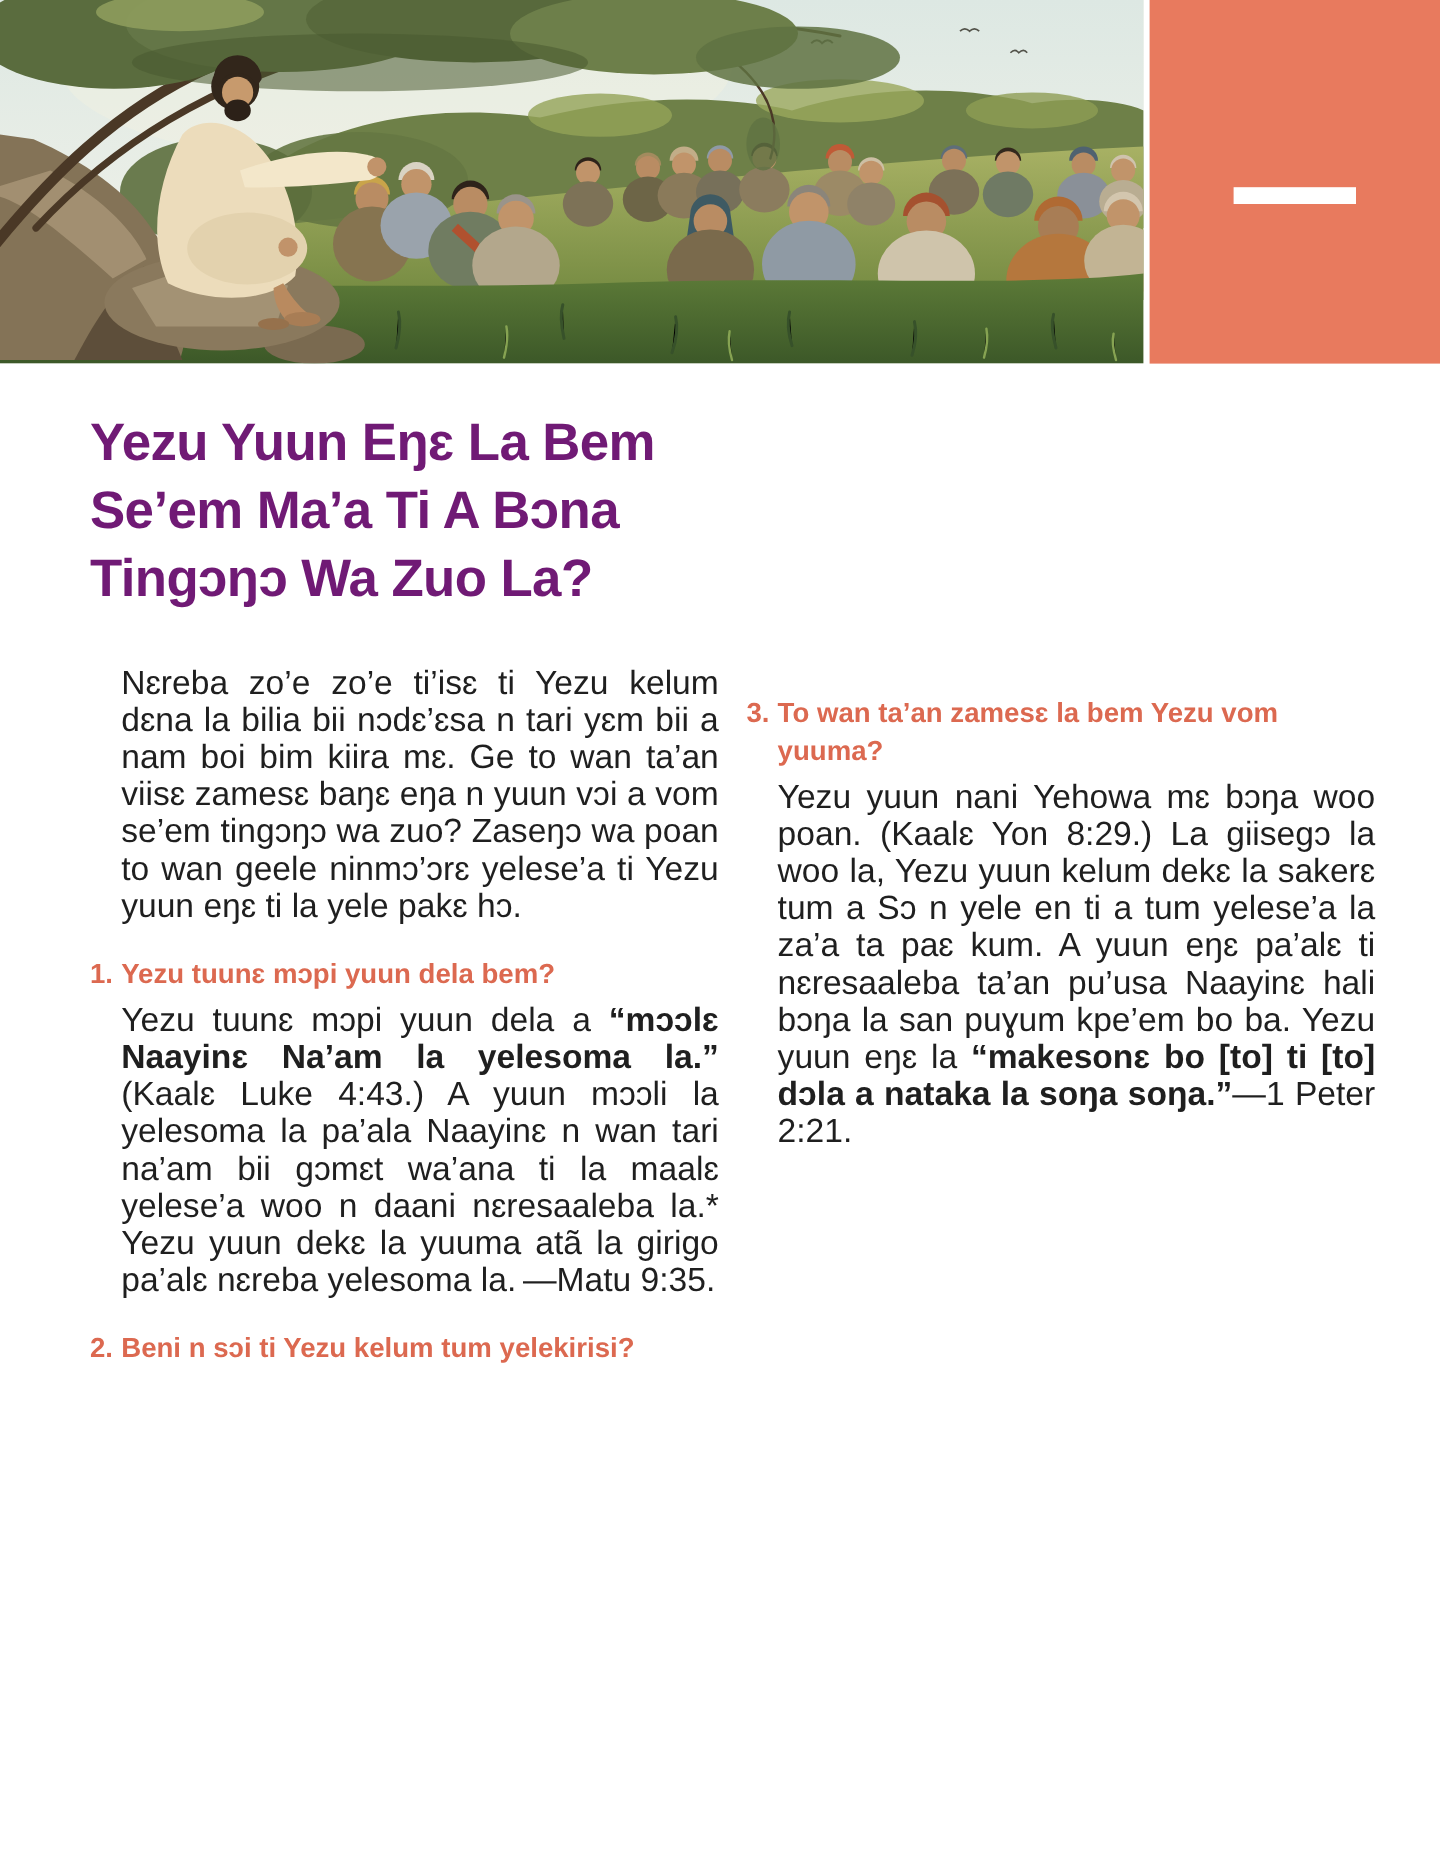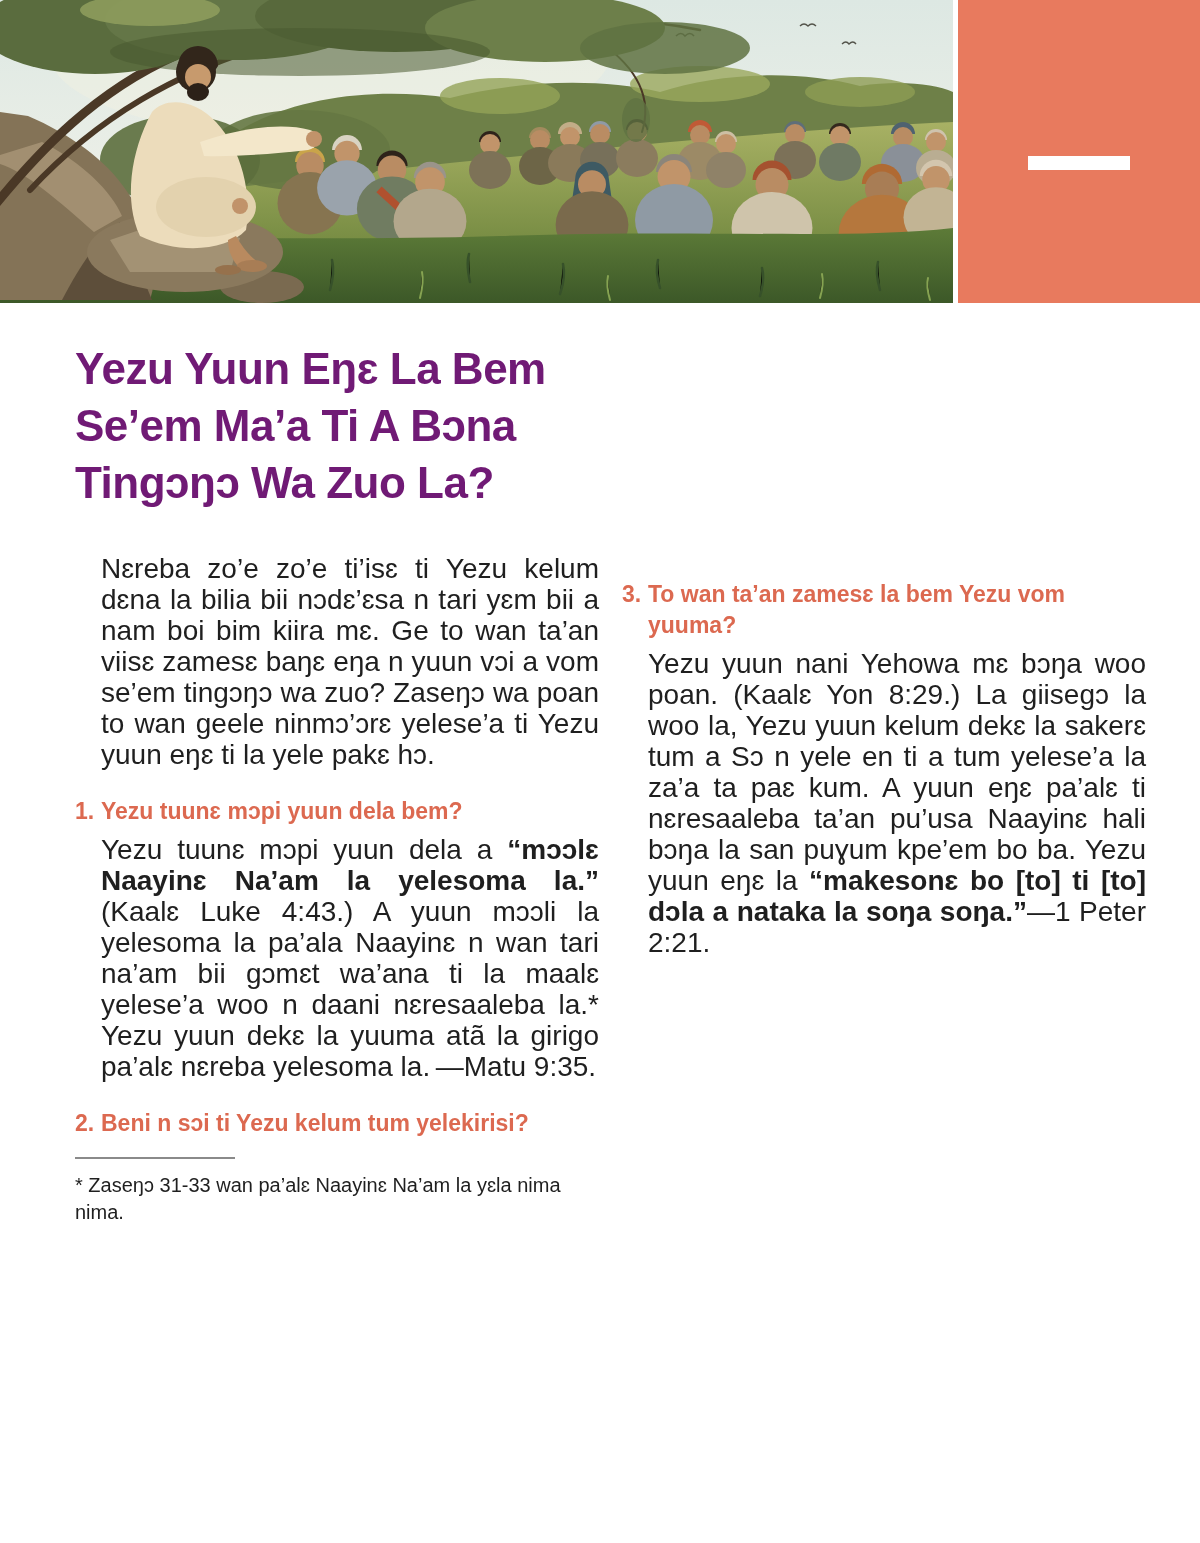--- a/index.html
+++ b/index.html
@@ -327,24 +327,20 @@
       <span class="q-num">1.</span>
       <span class="q-text">Yezu tuunɛ mɔpi yuun dela bem?</span>
     </div>
     <p class="body-par">Yezu tuunɛ mɔpi yuun dela a <b>“mɔɔlɛ Naayinɛ Na’am la yelesoma la.”</b> (Kaalɛ Luke 4:43.) A yuun mɔɔli la yelesoma la pa’ala Naayinɛ n wan tari na’am bii gɔmɛt wa’ana ti la maalɛ yelese’a woo n daani nɛresaaleba la.* Yezu yuun dekɛ la yuuma atã la girigo pa’alɛ nɛreba yelesoma la. —Matu 9:35.</p>
 
     <div class="question">
       <span class="q-num">2.</span>
       <span class="q-text">Beni n sɔi ti Yezu kelum tum yelekirisi?</span>
     </div>
 
-    <div class="footnote">
-      <div class="footnote-rule"></div>
-      <p class="footnote-text"><span>*</span> <span>Zaseŋɔ 31-33 wan pa’alɛ Naayinɛ Na’am la yɛla nima nima.</span></p>
-    </div>
   </div>
 
   <div class="col col-right">
 
     <div class="question">
       <span class="q-num">3.</span>
       <span class="q-text">To wan ta’an zamesɛ la bem Yezu vom yuuma?</span>
     </div>
     <p class="body-par">Yezu yuun nani Yehowa mɛ bɔŋa woo poan. (Kaalɛ Yon 8:29.) La giisegɔ la woo la, Yezu yuun kelum dekɛ la sakerɛ tum a Sɔ n yele en ti a tum yelese’a la za’a ta paɛ kum. A yuun eŋɛ pa’alɛ ti nɛresaaleba ta’an pu’usa Naayinɛ hali bɔŋa la san puɣum kpe’em bo ba. Yezu yuun eŋɛ la <b>“makesonɛ bo [to] ti [to] dɔla a nataka la soŋa soŋa.”</b>—1 Peter 2:21.</p>
   </div>

